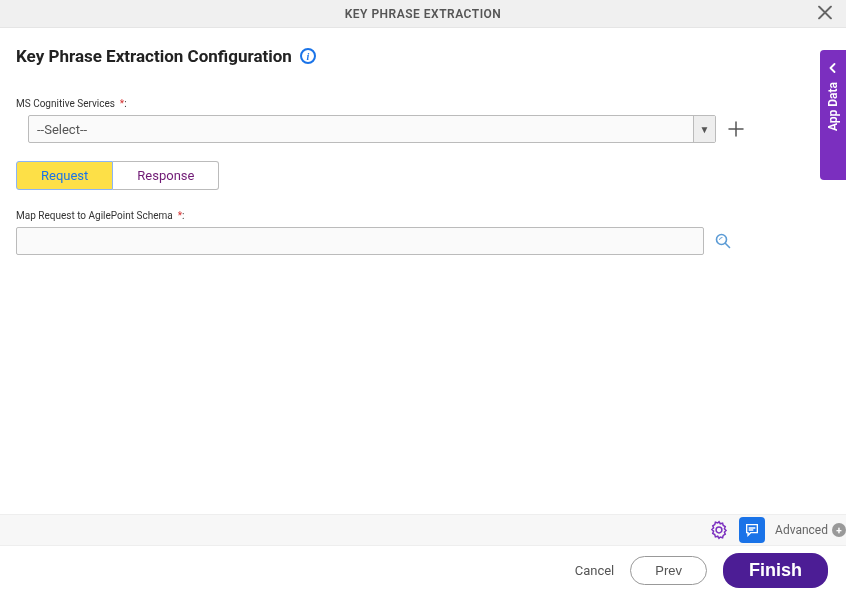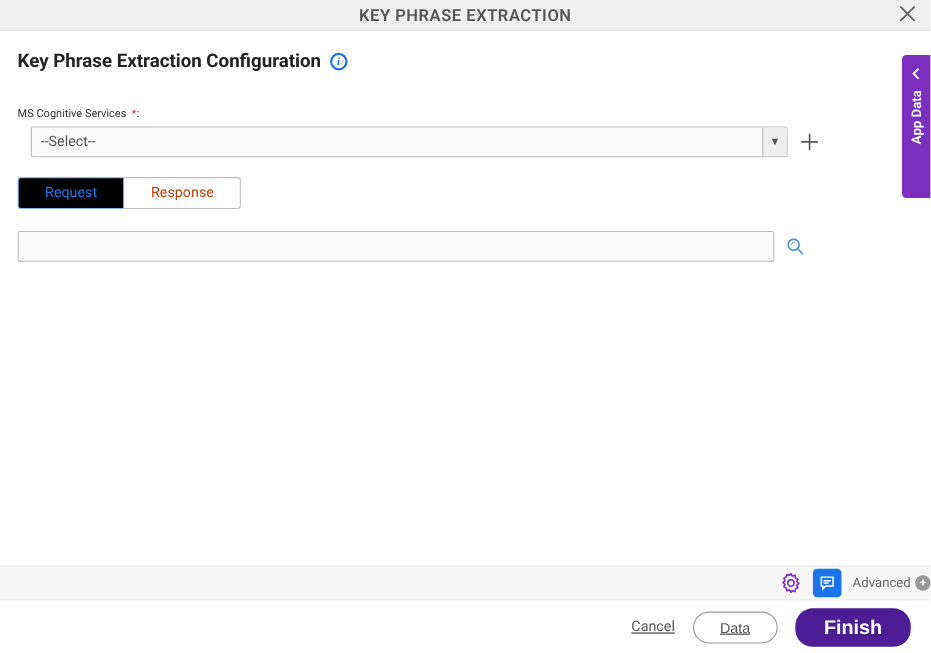--- a/index.html
+++ b/index.html
@@ -16,21 +16,21 @@
     .header-bar {
       background: #f0f0f0;
       height: 28px;
       display: flex;
       align-items: center;
       justify-content: center;
       position: relative;
       border-bottom: 1px solid #e5e5e5;
     }
     .header-title {
-      font-size: 15px;
+      font-size: 12px;
       font-weight: 600;
       color: #555;
       letter-spacing: 0.5px;
     }
     .close-btn {
       position: absolute;
       right: 10px;
       top: 50%;
       transform: translateY(-50%);
       cursor: pointer;
@@ -130,25 +130,25 @@
     .tabs {
       display: flex;
       margin-bottom: 20px;
     }
     .tab {
       padding: 6px 24px;
       border: 1px solid #bbb;
       background: #fff;
       font-size: 13px;
       cursor: pointer;
-      color: #c2410c;
+      color: #701a75;
     }
     .tab.active {
       color: #1a73e8;
-      background: #000000;
+      background: #fde047;
       border-color: #8ab4f8;
     }
     .tab:first-child { border-radius: 3px 0 0 3px; }
     .tab:last-child { border-radius: 0 3px 3px 0; border-left: 0; }
     .map-row {
       display: flex;
       align-items: center;
       gap: 10px;
     }
     .text-input {
@@ -243,21 +243,20 @@
       font-weight: 700;
     }
     .footer-actions {
       height: 48px;
       display: flex;
       align-items: center;
       justify-content: flex-end;
       gap: 16px;
       padding: 0 18px;
       background: #fff;
-      text-decoration: underline;
     }
     .btn-text {
       color: #555;
       font-size: 13px;
       cursor: pointer;
     }
     .btn-outline {
       border: 1px solid #999;
       border-radius: 16px;
       padding: 6px 24px;
@@ -311,20 +310,24 @@
           <path d="M8 1 V15 M1 8 H15" stroke="#555" stroke-width="1.5" fill="none" stroke-linecap="round"></path>
         </svg>
     </span>
   </div>
 
   <div class="tabs">
     <div class="tab active">Request</div>
     <div class="tab">Response</div>
   </div>
 
+  <label class="field-label">
+    <span>Map Request to AgilePoint Schema</span>
+    <span>&nbsp;<span class="req-star">*</span>:</span>
+  </label>
   <div class="map-row">
     <input class="text-input" type="text" value="" style="">
     <span class="search-btn">
       <svg width="18" height="18" viewBox="0 0 18 18">
           <circle cx="7.5" cy="7.5" r="5" stroke="#5b9bd5" stroke-width="1.6" fill="none"></circle>
           <path d="M11.5 11.5 L15.5 15.5" stroke="#5b9bd5" stroke-width="1.6" stroke-linecap="round"></path>
           <path d="M8 5.5 a2.5 2.5 0 0 0 -2.5 2" stroke="#5b9bd5" stroke-width="1" fill="none" stroke-linecap="round"></path>
         </svg>
     </span>
   </div>
@@ -351,16 +354,16 @@
           <path fill="none" stroke="#fff" stroke-width="2" d="M4 4h16v12H10l-4 4v-4H4z M7 9h10 M7 12h7"></path>
         </svg>
     </span>
     <span class="advanced-label">
       <span>Advanced</span>
       <span class="plus-circle">+</span>
     </span>
   </div>
   <div class="footer-actions">
     <span class="btn-text">Cancel</span>
-    <button class="btn-outline">Data</button>
+    <button class="btn-outline">Prev</button>
     <button class="btn-primary">Finish</button>
   </div>
 </div>
 
 </body></html>

